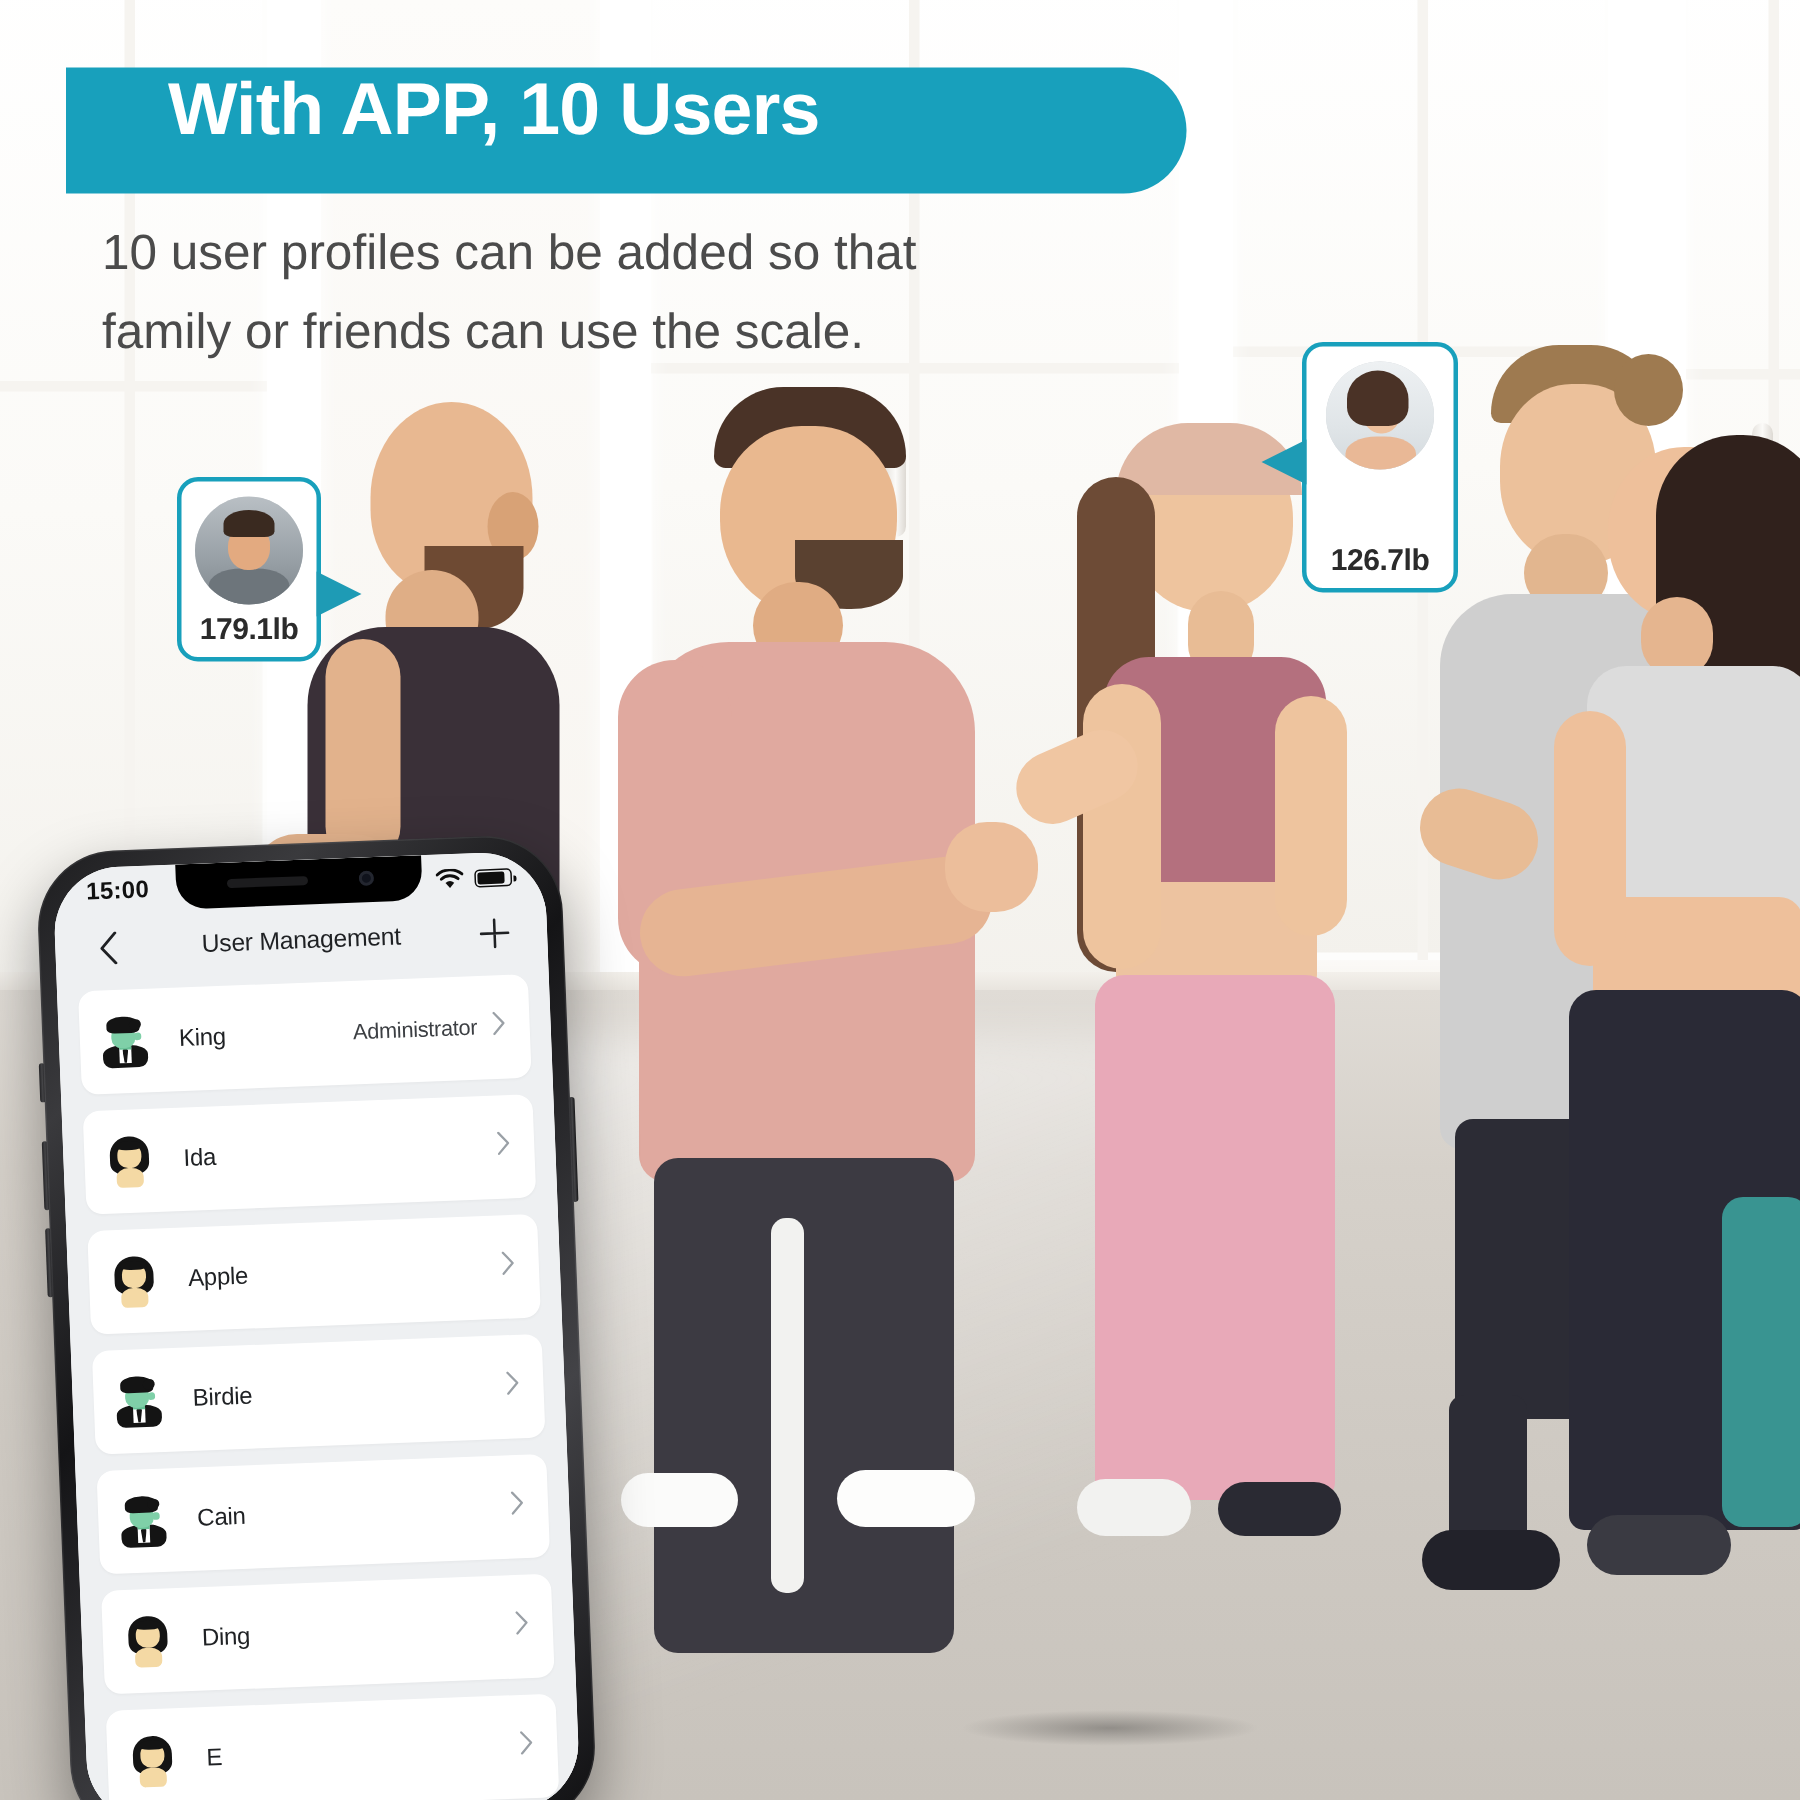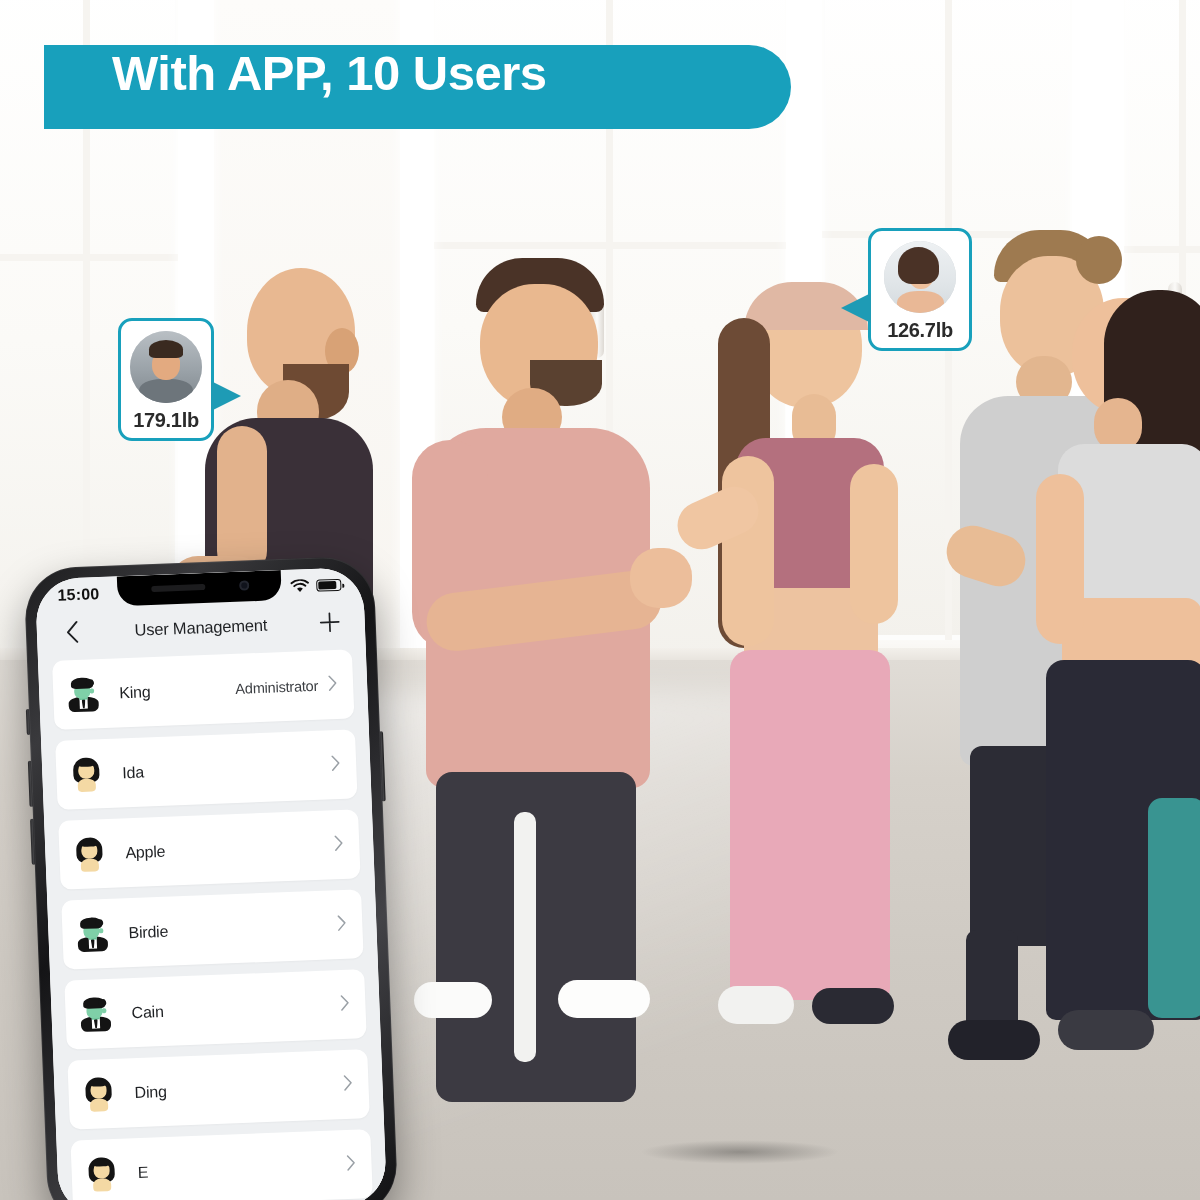--- a/index.html
+++ b/index.html
@@ -103,21 +103,21 @@
   }
   .tail {
     position:absolute; width:0; height:0; border-style:solid;
   }
   .callout-left  { left:118px; top:318px; width:96px; }
   .callout-left .tail {
     right:-30px; top:60px;
     border-width:15px 0 15px 30px;
     border-color: transparent transparent transparent #1e9bb5;
   }
-  .callout-right { left:868px; top:228px; width:104px; }
+  .callout-right { left:868px; top:228px; width:104px;gap:44px; }
   .callout-right .tail {
     left:-30px; top:62px;
     border-width:15px 30px 15px 0;
     border-color: transparent #1e9bb5 transparent transparent;
   }
 
   
   .face-m {
     position:absolute; inset:0;
     background:
@@ -380,20 +380,22 @@
   </div>
 
   <div class="scale-shadow"></div>
 </div>
 
 <div class="banner">
   <div class="banner-text">With APP, 10 Users</div>
 </div>
 
 <div class="subtitle">
+  <div>10 user profiles can be added so that</div>
+  <div>family or friends can use the scale.</div>
 </div>
 
 <div class="callout callout-left">
   <div class="tail"></div>
   <div class="thumb">
     <div class="face-m">
       <div class="body"></div>
         <div class="skin"></div>
         <div class="hair"></div>
     </div>

